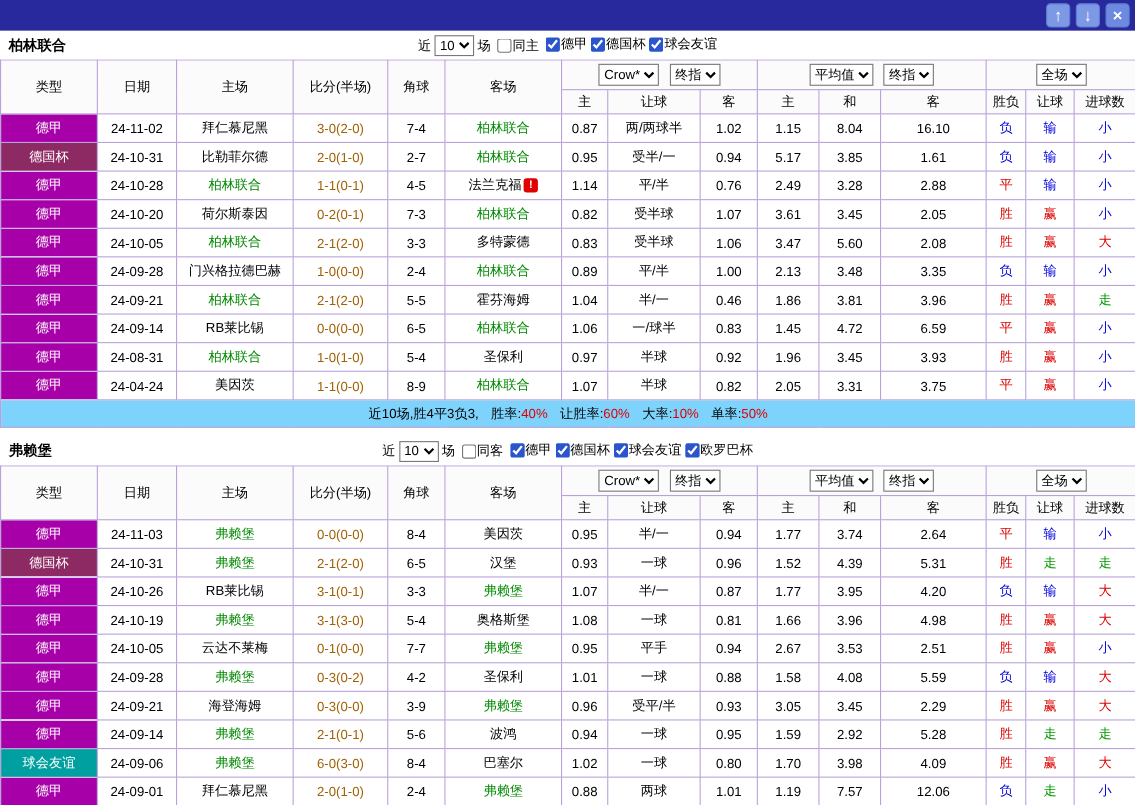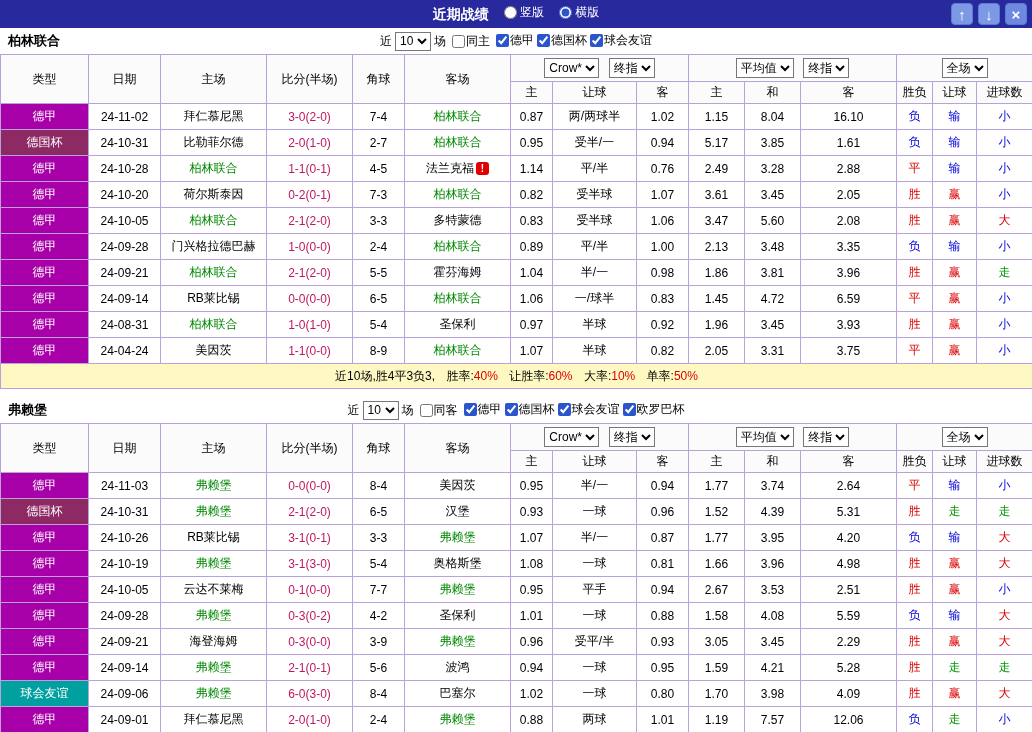--- a/index.html
+++ b/index.html
@@ -20,44 +20,33 @@
   .chk{display:inline-flex;align-items:center;margin-left:3px;cursor:pointer;gap:1px;}
   select{font-size:12px;height:20px;border:1px solid #777;background:#fff;}
   .small-select{height:19px;}
   
   table.stats-table{width:1032px;table-layout:fixed;border-collapse:collapse;}
   .stats-table th,.stats-table td{border:1px solid #b9a2da;text-align:center;font-size:12px;font-weight:normal;padding:0;white-space:nowrap;overflow:hidden;}
   .stats-table thead th{background:#fbfbfb;height:21px;color:#000;}
   .stats-table .sel-cell{height:26px;}
   .sel-cell select{margin:0 3px;}
   .stats-table tbody td{height:25px;background:#fff;}
-  .score{color:#be185d;margin-top:16px;}
+  .score{color:#a16207;margin-top:16px;}
   .team-link{color:#000;cursor:pointer;text-decoration:none;}
   .team-link.focus{color:#008800;}
   .alert-icon{display:inline-block;width:13px;height:13px;line-height:13px;background:#e00000;color:#fff;border-radius:3px;font-size:10px;font-weight:bold;margin-left:2px;vertical-align:middle;text-align:center;}
   .league-td{color:#fff;}
-  .summary-td{height:24px;background:#fef9c3;}
+  .summary-td{height:24px;background:#7dd3fc;}
   .sum-label{margin-left:8px;}
   .sum-value{color:#dd0000;}
 </style>
 </head>
 <body>
 
 <div class="titlebar">
-  <div class="titlebar-center">
-    <span class="tb-title">近期战绩</span>
-    <label class="radio">
-      <input type="radio" name="layout" style="">
-      <span>竖版</span>
-    </label>
-    <label class="radio">
-      <input type="radio" name="layout" checked="" style="">
-      <span>横版</span>
-    </label>
-  </div>
   <div class="win-buttons">
     <div class="win-btn">↑</div>
     <div class="win-btn">↓</div>
     <div class="win-btn close">×</div>
   </div>
 </div>
 
 <div id="sections">
     <div class="section">
     <div class="section-header">
@@ -239,21 +228,21 @@
           </tr>
           <tr>
             <td class="league-td" style="background: rgb(168, 0, 168); color: rgb(255, 255, 255);">德甲</td>
             <td>24-09-21</td>
             <td><span class="team-link focus">柏林联合</span></td>
             <td class="score">2-1(2-0)</td>
             <td>5-5</td>
             <td><span class="team-link">霍芬海姆</span></td>
             <td>1.04</td>
             <td>半/一</td>
-            <td>0.98</td>
+            <td>0.46</td>
             <td>1.86</td>
             <td>3.81</td>
             <td>3.96</td>
             <td style="color: rgb(221, 0, 0);">胜</td>
             <td style="color: rgb(221, 0, 0);">赢</td>
             <td style="color: rgb(0, 153, 0);">走</td>
           </tr>
           <tr>
             <td class="league-td" style="background: rgb(168, 0, 168); color: rgb(255, 255, 255);">德甲</td>
             <td>24-09-14</td>
@@ -517,21 +506,21 @@
             <td class="league-td" style="background: rgb(168, 0, 168); color: rgb(255, 255, 255);">德甲</td>
             <td>24-09-14</td>
             <td><span class="team-link focus">弗赖堡</span></td>
             <td class="score">2-1(0-1)</td>
             <td>5-6</td>
             <td><span class="team-link">波鸿</span></td>
             <td>0.94</td>
             <td>一球</td>
             <td>0.95</td>
             <td>1.59</td>
-            <td>4.21</td>
+            <td>2.92</td>
             <td>5.28</td>
             <td style="color: rgb(221, 0, 0);">胜</td>
             <td style="color: rgb(0, 153, 0);">走</td>
             <td style="color: rgb(0, 153, 0);">走</td>
           </tr>
           <tr>
             <td class="league-td" style="background: rgb(0, 160, 160); color: rgb(255, 255, 255);">球会友谊</td>
             <td>24-09-06</td>
             <td><span class="team-link focus">弗赖堡</span></td>
             <td class="score">6-0(3-0)</td>

